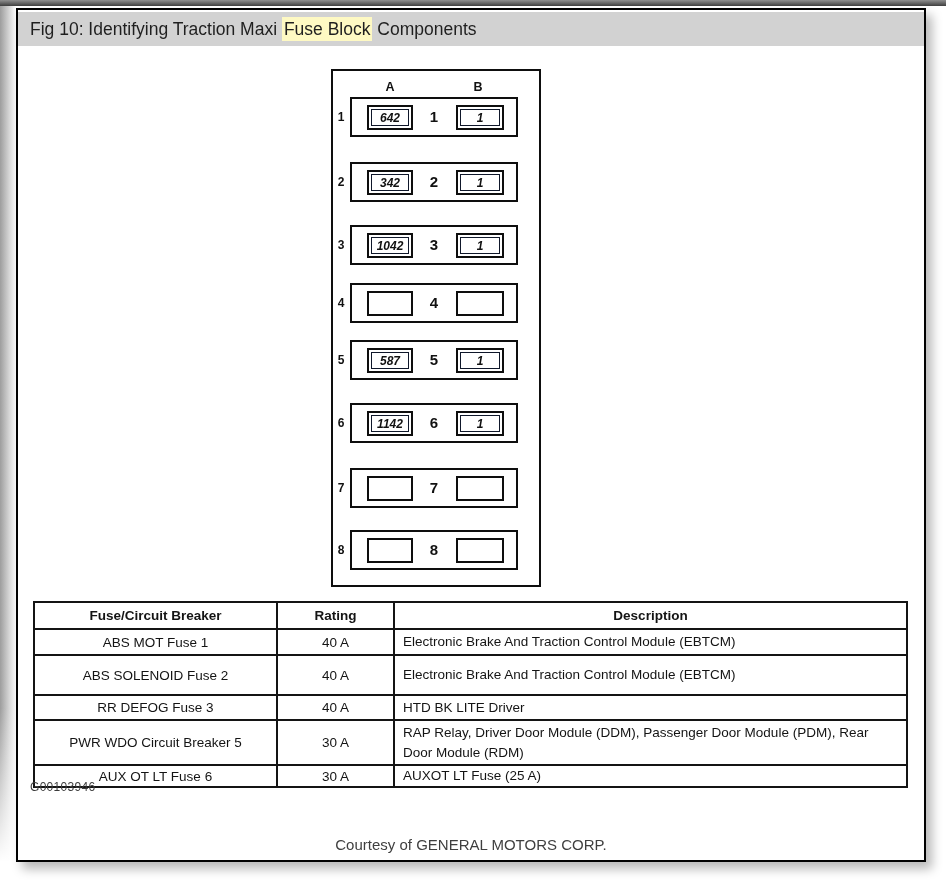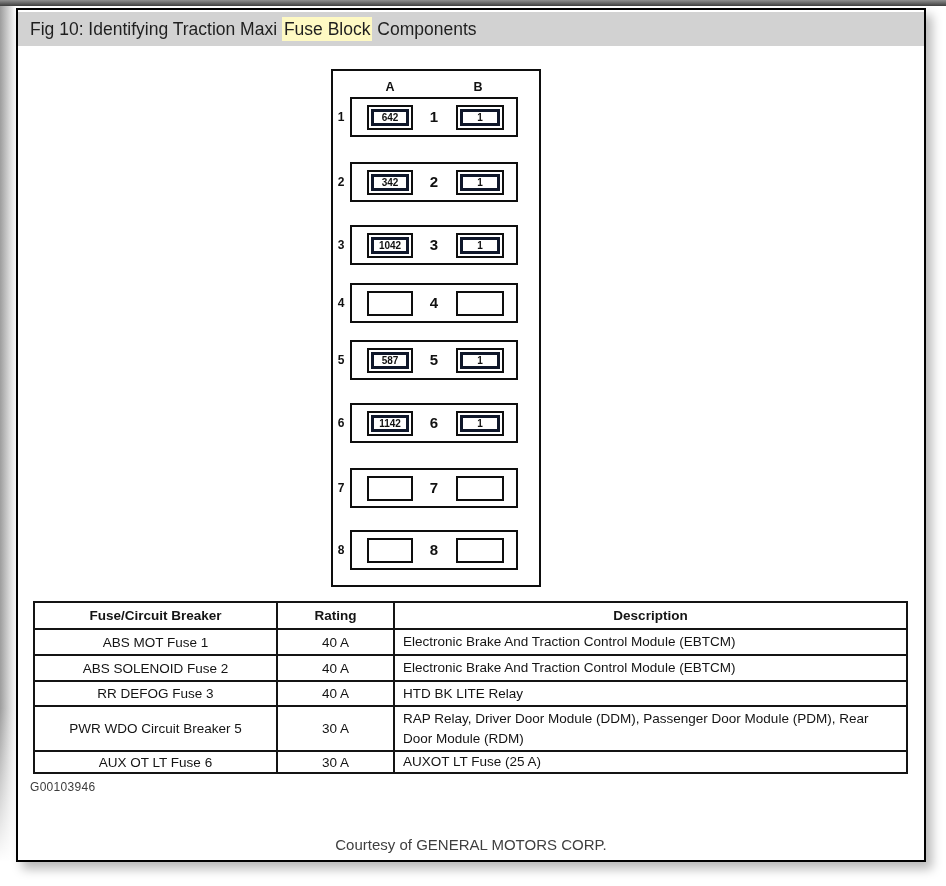--- a/index.html
+++ b/index.html
@@ -32,22 +32,22 @@
   .frow { position:absolute; left:17px; width:168px; height:40px; }
   .frow-box { position:absolute; inset:0; border:2px solid #0e0e0e; }
   .frow-num { position:absolute; left:-15px; top:0; width:12px; height:40px;
               line-height:40px; text-align:center; font-size:12px; font-weight:bold; color:#111; }
   .frow-center { position:absolute; left:50%; top:0; transform:translateX(-50%);
                  line-height:36px; font-size:15px; font-weight:bold; color:#111; }
   .slot { position:absolute; top:6px; height:25px; border:2px solid #0e0e0e; background:#fff; }
   .slot.a { left:15px; width:46px; }
   .slot.b { left:104px; width:48px; }
   .slot-inner { position:absolute; left:2px; right:2px; top:2px; bottom:2px;
-                border:3px solid #0f172a; display:flex; align-items:center;
-                justify-content:center; font-size:10px; font-weight:bold; color:#111; }
+                border:1px solid #0f172a; display:flex; align-items:center;
+                justify-content:center; font-size:12px; font-weight:bold; color:#111;font-style:italic; }
 
   
   .fuse-table { position:absolute; left:15px; top:591px; width:873px;
                 border-collapse:collapse; table-layout:fixed; font-size:13.5px; color:#141414; }
   .fuse-table th, .fuse-table td { border:2px solid #141414; vertical-align:middle;
                                    overflow:hidden; }
   .fuse-table th { font-weight:bold; text-align:center; }
   .fuse-table td.c0, .fuse-table td.c1 { text-align:center; }
   .fuse-table th.c2 { text-align:center; }
   .fuse-table td.c2 { text-align:left; padding-left:8px; padding-right:6px; line-height:1.45; }
@@ -172,29 +172,29 @@
           <th class="c1">Rating</th>
           <th class="c2">Description</th>
         </tr>
       </thead>
     <tbody id="table-body">
         <tr style="height: 26px;">
           <td class="c0">ABS MOT Fuse 1</td>
           <td class="c1">40 A</td>
           <td class="c2">Electronic Brake And Traction Control Module (EBTCM)</td>
         </tr>
-        <tr style="height: 26px;">
+        <tr style="height: 40px;">
           <td class="c0">ABS SOLENOID Fuse 2</td>
           <td class="c1">40 A</td>
           <td class="c2">Electronic Brake And Traction Control Module (EBTCM)</td>
         </tr>
         <tr style="height: 25px;">
           <td class="c0">RR DEFOG Fuse 3</td>
           <td class="c1">40 A</td>
-          <td class="c2">HTD BK LITE Relay</td>
+          <td class="c2">HTD BK LITE Driver</td>
         </tr>
         <tr style="height: 45px;">
           <td class="c0">PWR WDO Circuit Breaker 5</td>
           <td class="c1">30 A</td>
           <td class="c2">RAP Relay, Driver Door Module (DDM), Passenger Door Module (PDM), Rear Door Module (RDM)</td>
         </tr>
         <tr style="height: 22px;">
           <td class="c0">AUX OT LT Fuse 6</td>
           <td class="c1">30 A</td>
           <td class="c2">AUXOT LT Fuse (25 A)</td>

